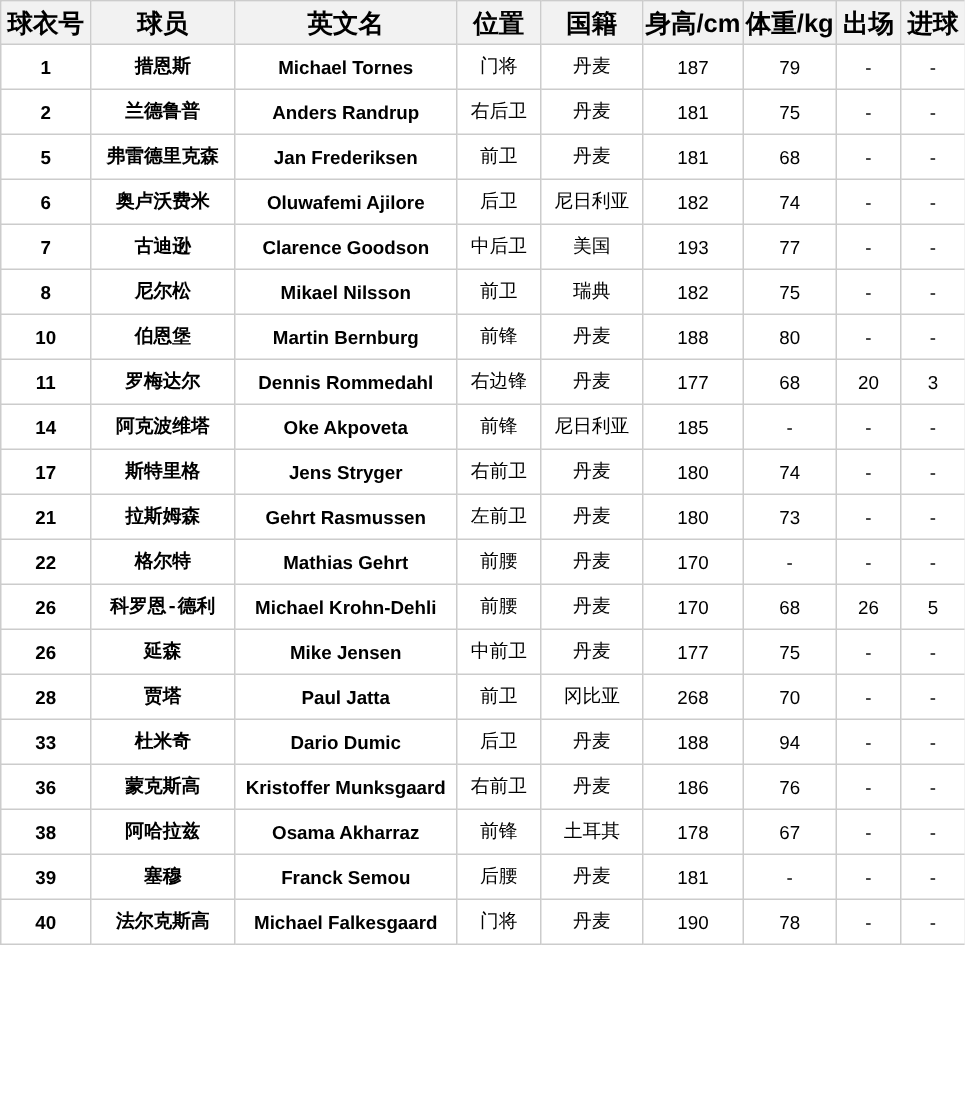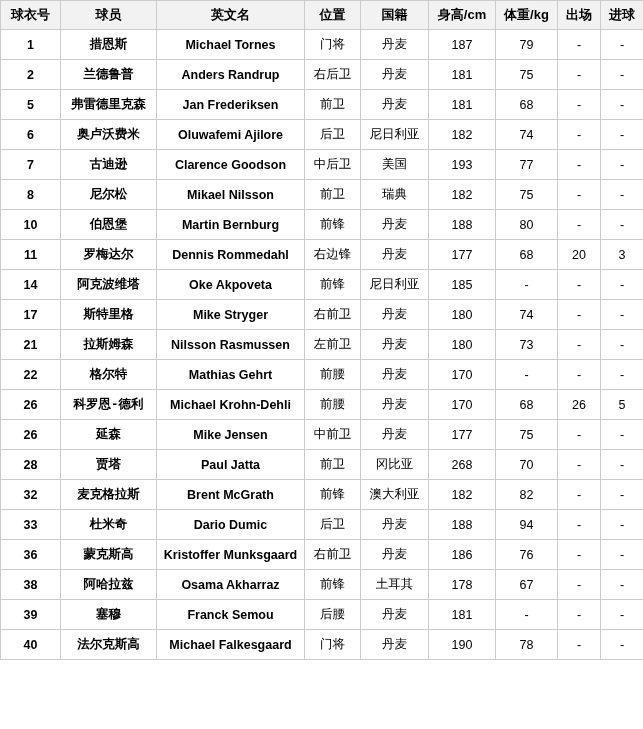--- a/index.html
+++ b/index.html
@@ -25,21 +25,21 @@
     vertical-align: middle;
     padding: 0;
     height: 29px;
     font-size: 12.5px;
     overflow: hidden;
     white-space: nowrap;
   }
   table.roster thead th {
     background: #f2f2f2;
     font-weight: bold;
-    font-size: 13px;
+    font-size: 17px;
     height: 28px;
     color: #000;
   }
   
   col.c-num    { width: 60px; }
   col.c-cn     { width: 96px; }
   col.c-en     { width: 148px; }
   col.c-pos    { width: 56px; }
   col.c-nat    { width: 68px; }
   col.c-hgt    { width: 67px; }
@@ -181,32 +181,32 @@
         <td class="pos">前锋</td>
         <td class="nat">尼日利亚</td>
         <td class="hgt">185</td>
         <td class="wgt">-</td>
         <td class="app">-</td>
         <td class="gls">-</td>
       </tr>
     <tr>
         <td class="num">17</td>
         <td class="cn">斯特里格</td>
-        <td class="en">Mike Stryger</td>
+        <td class="en">Jens Stryger</td>
         <td class="pos">右前卫</td>
         <td class="nat">丹麦</td>
         <td class="hgt">180</td>
         <td class="wgt">74</td>
         <td class="app">-</td>
         <td class="gls">-</td>
       </tr>
     <tr>
         <td class="num">21</td>
         <td class="cn">拉斯姆森</td>
-        <td class="en">Nilsson Rasmussen</td>
+        <td class="en">Gehrt Rasmussen</td>
         <td class="pos">左前卫</td>
         <td class="nat">丹麦</td>
         <td class="hgt">180</td>
         <td class="wgt">73</td>
         <td class="app">-</td>
         <td class="gls">-</td>
       </tr>
     <tr>
         <td class="num">22</td>
         <td class="cn">格尔特</td>
@@ -245,31 +245,20 @@
         <td class="cn">贾塔</td>
         <td class="en">Paul Jatta</td>
         <td class="pos">前卫</td>
         <td class="nat">冈比亚</td>
         <td class="hgt">268</td>
         <td class="wgt">70</td>
         <td class="app">-</td>
         <td class="gls">-</td>
       </tr>
     <tr>
-        <td class="num">32</td>
-        <td class="cn">麦克格拉斯</td>
-        <td class="en">Brent McGrath</td>
-        <td class="pos">前锋</td>
-        <td class="nat">澳大利亚</td>
-        <td class="hgt">182</td>
-        <td class="wgt">82</td>
-        <td class="app">-</td>
-        <td class="gls">-</td>
-      </tr>
-    <tr>
         <td class="num">33</td>
         <td class="cn">杜米奇</td>
         <td class="en">Dario Dumic</td>
         <td class="pos">后卫</td>
         <td class="nat">丹麦</td>
         <td class="hgt">188</td>
         <td class="wgt">94</td>
         <td class="app">-</td>
         <td class="gls">-</td>
       </tr>

